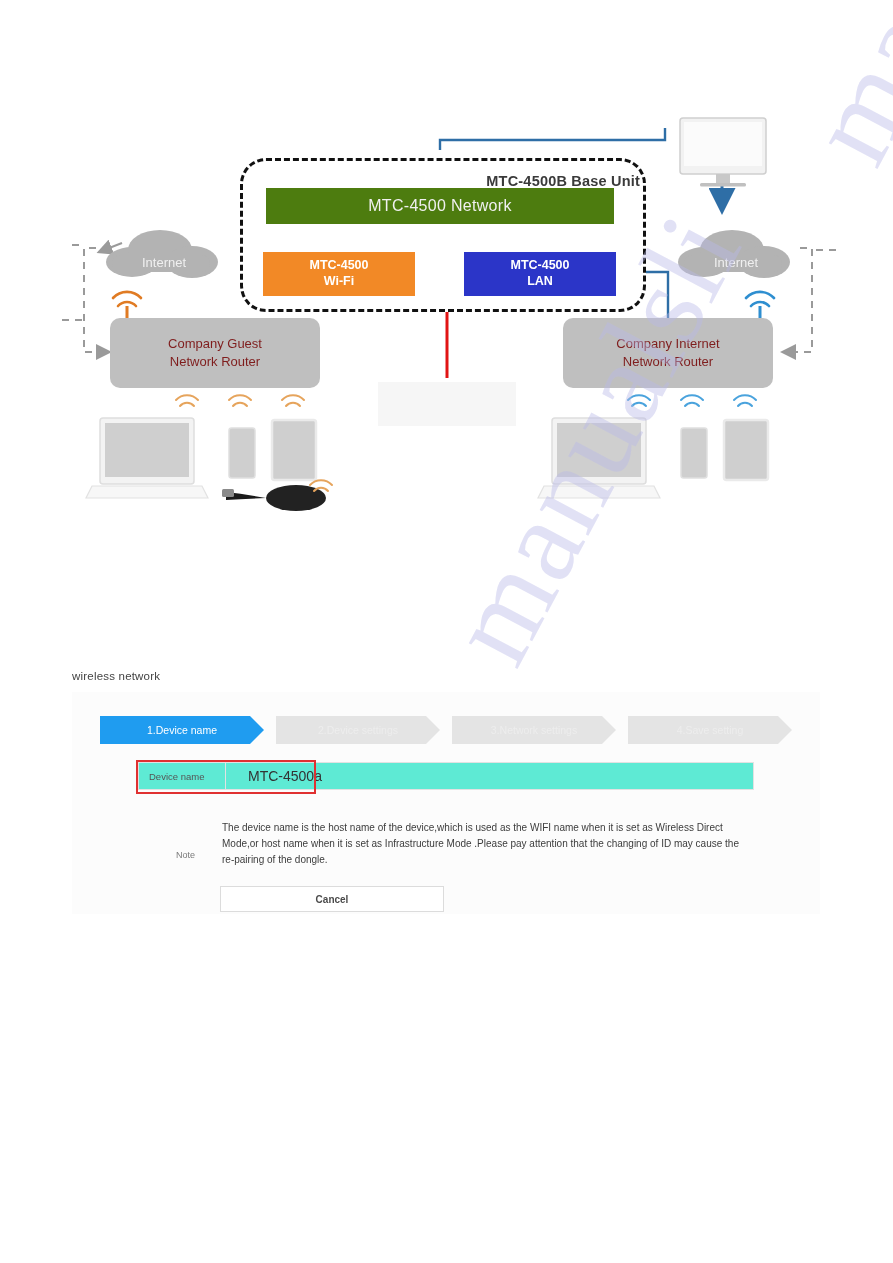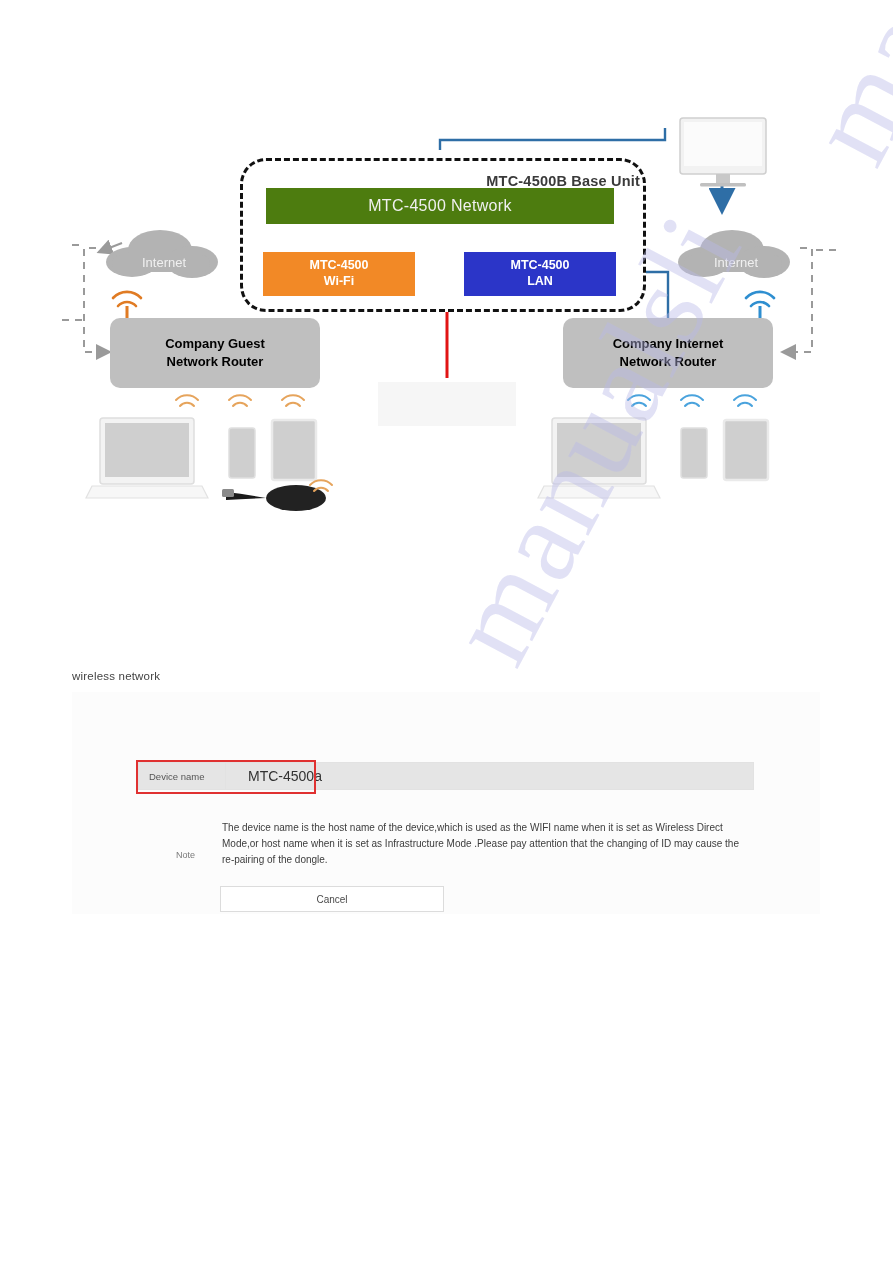--- a/index.html
+++ b/index.html
@@ -47,21 +47,21 @@
     line-height:1.25;
   }
   .lan-box{
     position:absolute;left:464px;top:252px;width:152px;height:44px;
     background:#2b35c8;color:#fff;font-size:12.5px;font-weight:700;
     display:flex;flex-direction:column;align-items:center;justify-content:center;
     line-height:1.25;
   }
   .router{
     position:absolute;width:210px;height:70px;border-radius:10px;
-    background:#bfbfbf;color:#000000;font-size:13px;font-weight:700;
+    background:#bfbfbf;color:#7f1d1d;font-size:13px;font-weight:400;
     display:flex;flex-direction:column;align-items:center;justify-content:center;
     line-height:1.35;text-align:center;
   }
   .router.guest{left:110px;top:318px;}
   .router.corp{left:563px;top:318px;}
 
   .cloud{
     position:absolute;width:112px;height:48px;
     color:#f0f0f0;font-size:13px;font-weight:400;
     display:flex;align-items:center;justify-content:center;
@@ -98,21 +98,21 @@
     position:absolute;inset:0;
     clip-path:polygon(0 0, calc(100% - 14px) 0, 100% 50%, calc(100% - 14px) 100%, 0 100%);
   }
   .step.active .chev{background:#1f9cf0;}
   .step.inactive .chev{background:#e4e4e4;}
   .step .lbl{position:relative;z-index:2;}
   .step.inactive .lbl{color:#ededed;}
 
   .field-row{
     position:absolute;left:66px;top:70px;width:614px;height:26px;
-    border:1px solid #e2e2e2;background:#e5e5e5;display:flex;align-items:center;
+    border:1px solid #e2e2e2;background:#5eead4;display:flex;align-items:center;
   }
   .field-hl{
     position:absolute;left:64px;top:68px;width:176px;height:30px;
     border:2px solid #e03131;pointer-events:none;
   }
   .field-label{
     width:76px;padding-left:10px;font-size:9.5px;color:#555;
   }
   .field-divider{width:1px;height:26px;background:#e2e2e2;}
   .field-value{
@@ -122,21 +122,21 @@
   .note-wrap{
     position:absolute;left:104px;top:128px;width:576px;display:flex;
   }
   .note-label{width:46px;font-size:9px;color:#7a7a7a;padding-top:2px;margin-top:28px;}
   .note-text{
     flex:1;font-size:10px;line-height:1.6;color:#3c3c3c;
   }
 
   .btn-row{
     position:absolute;left:148px;top:195px;width:545px;height:24px;
-    display:flex;justify-content:space-between;align-items:center;
+    display:flex;justify-content:space-between;align-items:center;font-weight:bold;
   }
   .btn{
     width:222px;height:24px;display:flex;align-items:center;justify-content:center;
     font-size:10px;cursor:pointer;
   }
   .btn.cancel{background:#fff;border:1px solid #dcdcdc;color:#4a4a4a;}
   .btn.next{background:#2b6cb0;border:1px solid #2b6cb0;color:#fff;}
 </style>
 </head>
 <body>
@@ -298,20 +298,38 @@
     </div>
 
     <div class="note-box"></div>
   </div>
 
   <div class="wizard">
     <div class="section-title">wireless network</div>
 
     <div class="panel">
 
+      <div class="steps">
+        <div class="step active">
+          <span class="chev"></span>
+          <span class="lbl">1.Device name</span>
+        </div>
+        <div class="step inactive">
+          <span class="chev"></span>
+          <span class="lbl">2.Device settings</span>
+        </div>
+        <div class="step inactive">
+          <span class="chev"></span>
+          <span class="lbl">3.Network settings</span>
+        </div>
+        <div class="step inactive">
+          <span class="chev"></span>
+          <span class="lbl">4.Save setting</span>
+        </div>
+      </div>
 
       <div class="field-row">
         <span class="field-label">Device name</span>
         <span class="field-divider"></span>
         <span class="field-value" title="MTC-4500a">MTC-4500a</span>
       </div>
       <div class="field-hl"></div>
 
       <div class="note-wrap">
         <span class="note-label">Note</span>

